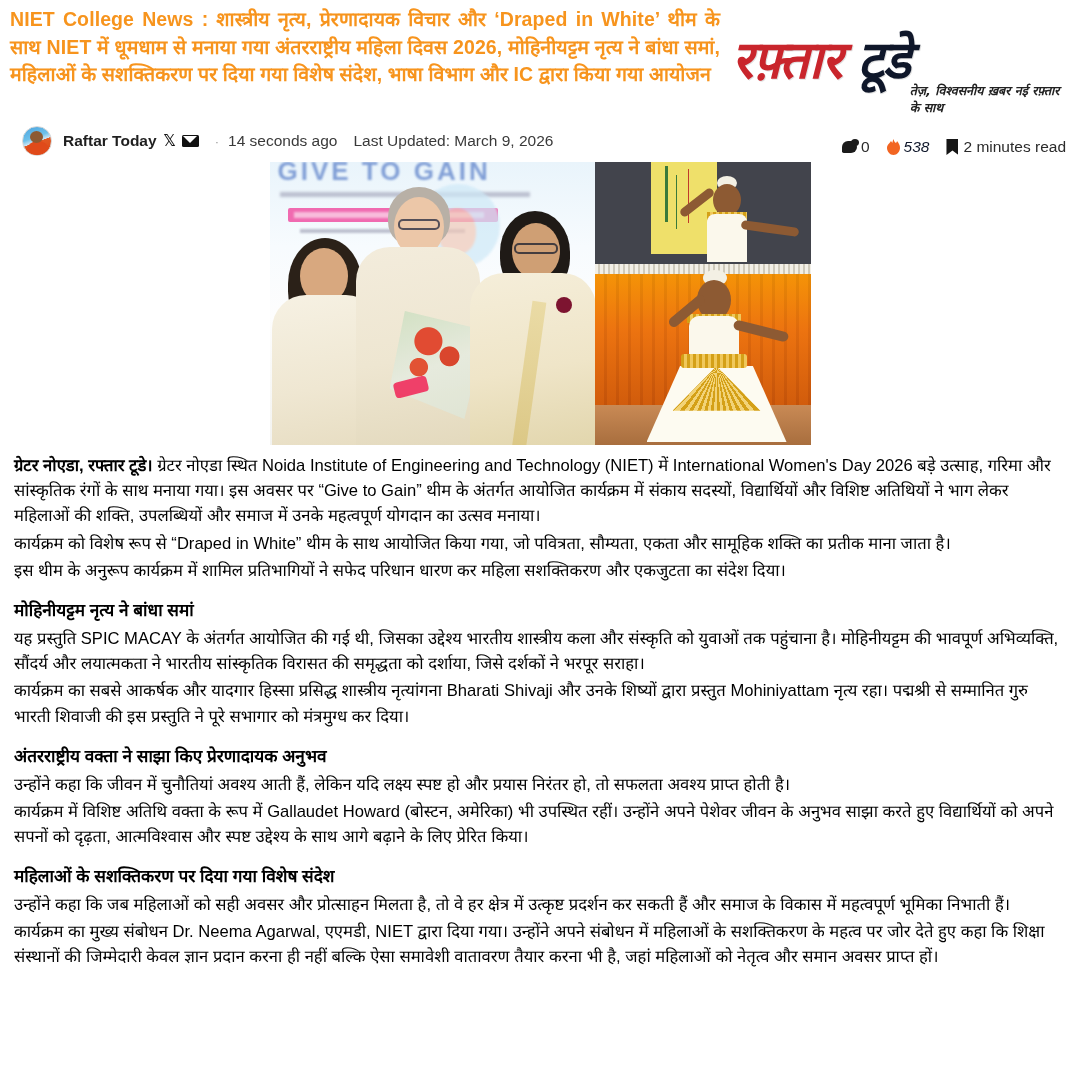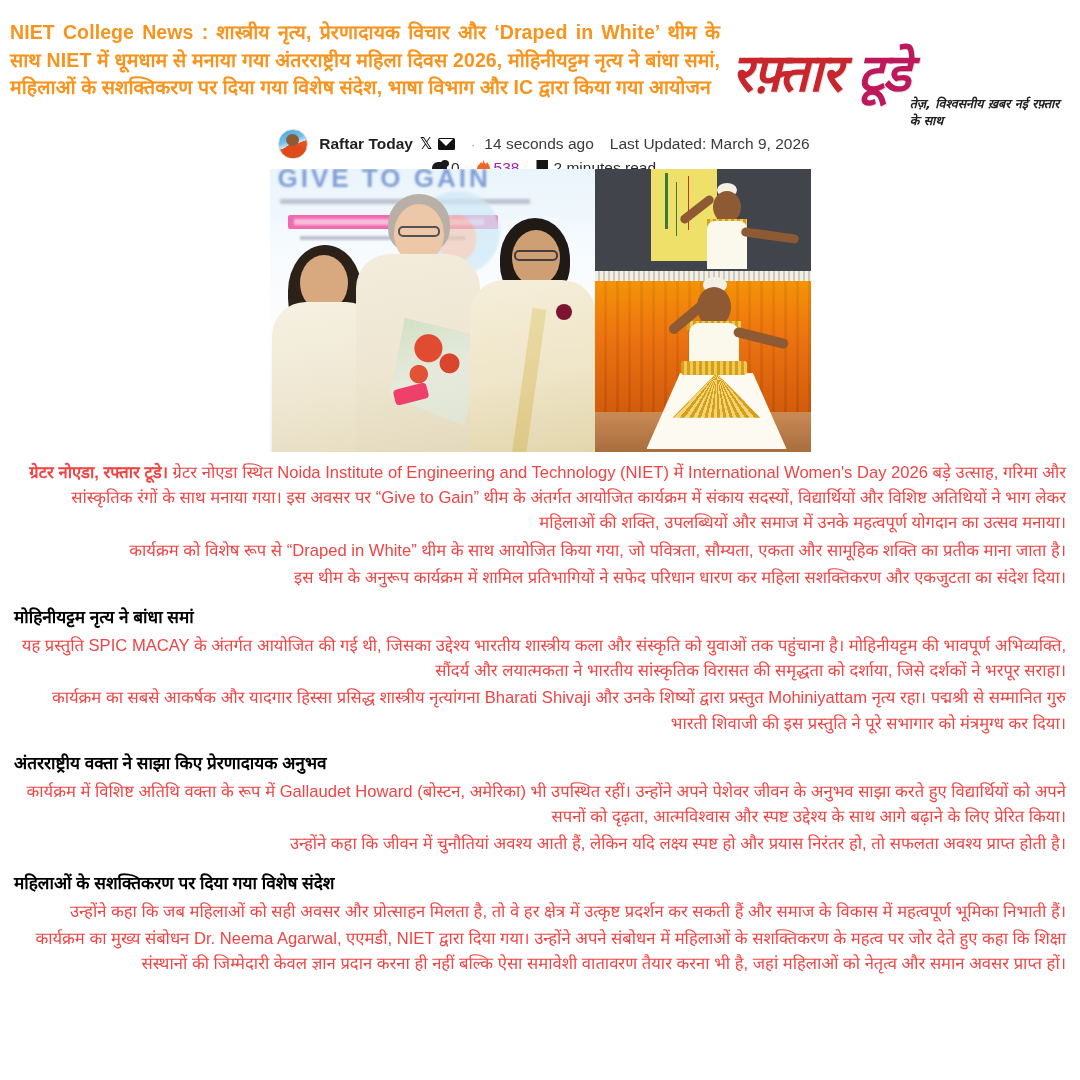--- a/index.html
+++ b/index.html
@@ -6,21 +6,21 @@
   html, body {
     margin: 0; padding: 0;
     background: #ffffff;
   }
   body {
     width: 1080px; height: 1080px;
     font-family: "Liberation Sans", "DejaVu Sans", sans-serif;
     color: #1a1a1a;
     overflow: hidden;
   }
-  .page { width: 1080px; height: 1080px; position: relative; padding: 13px 8px; }
+  .page { width: 1080px; height: 1080px; position: relative; padding: 0 8px; }
 
   
   .header-row {
     display: flex; align-items: flex-start; justify-content: space-between;
     padding-top: 4px;
   }
   .headline {
     width: 712px;
     font-size: 19.5px;
     font-weight: bold;
@@ -46,45 +46,45 @@
     font-family: "DejaVu Sans", sans-serif;
     font-size: 52px; font-weight: bold;
     color: #c9252c;
     font-style: italic;
     letter-spacing: -1px;
     text-shadow: 1px 1px 0 rgba(0,0,0,.12);
   }
   .logo-word-blue {
     font-family: "DejaVu Sans", sans-serif;
     font-size: 52px; font-weight: bold;
-    color: #be185d;
+    color: #0f172a;
     font-style: italic;
     letter-spacing: -1px;
     text-shadow: 1px 1px 0 rgba(0,0,0,.12);
   }
   .logo-tagline {
     margin-top: 4px;
     align-self: flex-end;
     font-size: 12.5px;
     font-weight: bold;
     font-style: italic;
     color: #222;
     font-family: "DejaVu Sans", sans-serif;
     padding-right: 4px;
   }
 
   
   .meta-bar {
-    display: flex; align-items: center;
+    display: flex; align-items: flex-end;
     justify-content: space-between;
+    margin-top: 6px;
     padding: 0 6px 0 14px;
     height: 34px;
     font-size: 15.5px;
     color: #333;
-    flex-direction: column;
   }
   .meta-left { display: flex; align-items: center; gap: 0; }
   .avatar {
     width: 30px; height: 30px; border-radius: 50%;
     overflow: hidden; flex: 0 0 auto;
     margin-right: 11px;
     background: linear-gradient(160deg,#4aa3df 0%,#6ec1ea 38%,#cfe7f5 52%,#e25822 53%,#d94a16 100%);
     position: relative;
     border: 1px solid #d8d8d8;
   }
@@ -129,21 +129,21 @@
     border-radius: 7px 7px 7px 2px; position: relative; display: inline-block;
   }
   .comment-icon::after {
     content: ""; position: absolute; right: -2px; top: -2px;
     width: 8px; height: 7px; background: #1b1b1b; border-radius: 50%;
   }
   .flame-icon {
     width: 13px; height: 16px; display: inline-block; position: relative;
   }
   .flame-icon svg { display: block; }
-  .views-count { color: #a21caf; font-weight: normal; }
+  .views-count { color: #0f172a; font-weight: normal; font-style: italic; }
   .bookmark-icon {
     width: 12px; height: 16px; background: #161616; display: inline-block;
     clip-path: polygon(0 0, 100% 0, 100% 100%, 50% 72%, 0 100%);
     margin-right: 1px;
   }
 
   
   .figure-wrap { display: flex; justify-content: center; margin-top: 6px; }
   .figure {
     width: 541px; height: 283px;
@@ -295,23 +295,23 @@
     clip-path: polygon(50% 0, 100% 86%, 0 86%);
   }
   .dancer-bottom .d-arm.a1 { left: 36px; top: 36px; width: 44px; height: 10px; transform: rotate(-40deg); }
   .dancer-bottom .d-arm.a2 { left: 104px; top: 56px; width: 56px; height: 10px; transform: rotate(14deg); }
 
   
   .article { margin-top: 8px; padding: 0 6px 0 6px; }
   .para {
     font-size: 16.6px;
     line-height: 1.52;
-    color: #ef4444;
+    color: #000000;
     margin: 0 0 2px 0;
-    text-align: right;
+    text-align: left;
     font-family: "Liberation Sans", "DejaVu Sans", sans-serif;
   }
   .para .lead { font-weight: bold; }
   .block-gap { height: 13px; }
   .subhead {
     font-size: 17.2px;
     font-weight: bold;
     color: #000000;
     margin: 0 0 2px 0;
     line-height: 1.5;
@@ -439,22 +439,22 @@
     <p class="para">कार्यक्रम को विशेष रूप से “Draped in White” थीम के साथ आयोजित किया गया, जो पवित्रता, सौम्यता, एकता और सामूहिक शक्ति का प्रतीक माना जाता है।</p>
     <p class="para">इस थीम के अनुरूप कार्यक्रम में शामिल प्रतिभागियों ने सफेद परिधान धारण कर महिला सशक्तिकरण और एकजुटता का संदेश दिया।</p>
 
     <div class="block-gap"></div>
     <h2 class="subhead">मोहिनीयट्टम नृत्य ने बांधा समां</h2>
     <p class="para">यह प्रस्तुति SPIC MACAY के अंतर्गत आयोजित की गई थी, जिसका उद्देश्य भारतीय शास्त्रीय कला और संस्कृति को युवाओं तक पहुंचाना है। मोहिनीयट्टम की भावपूर्ण अभिव्यक्ति, सौंदर्य और लयात्मकता ने भारतीय सांस्कृतिक विरासत की समृद्धता को दर्शाया, जिसे दर्शकों ने भरपूर सराहा।</p>
     <p class="para">कार्यक्रम का सबसे आकर्षक और यादगार हिस्सा प्रसिद्ध शास्त्रीय नृत्यांगना Bharati Shivaji और उनके शिष्यों द्वारा प्रस्तुत Mohiniyattam नृत्य रहा। पद्मश्री से सम्मानित गुरु भारती शिवाजी की इस प्रस्तुति ने पूरे सभागार को मंत्रमुग्ध कर दिया।</p>
 
     <div class="block-gap"></div>
     <h2 class="subhead">अंतरराष्ट्रीय वक्ता ने साझा किए प्रेरणादायक अनुभव</h2>
+    <p class="para">उन्होंने कहा कि जीवन में चुनौतियां अवश्य आती हैं, लेकिन यदि लक्ष्य स्पष्ट हो और प्रयास निरंतर हो, तो सफलता अवश्य प्राप्त होती है।</p>
     <p class="para">कार्यक्रम में विशिष्ट अतिथि वक्ता के रूप में Gallaudet Howard (बोस्टन, अमेरिका) भी उपस्थित रहीं। उन्होंने अपने पेशेवर जीवन के अनुभव साझा करते हुए विद्यार्थियों को अपने सपनों को दृढ़ता, आत्मविश्वास और स्पष्ट उद्देश्य के साथ आगे बढ़ाने के लिए प्रेरित किया।</p>
-    <p class="para">उन्होंने कहा कि जीवन में चुनौतियां अवश्य आती हैं, लेकिन यदि लक्ष्य स्पष्ट हो और प्रयास निरंतर हो, तो सफलता अवश्य प्राप्त होती है।</p>
 
     <div class="block-gap"></div>
     <h2 class="subhead">महिलाओं के सशक्तिकरण पर दिया गया विशेष संदेश</h2>
     <p class="para">उन्होंने कहा कि जब महिलाओं को सही अवसर और प्रोत्साहन मिलता है, तो वे हर क्षेत्र में उत्कृष्ट प्रदर्शन कर सकती हैं और समाज के विकास में महत्वपूर्ण भूमिका निभाती हैं।</p>
     <p class="para">कार्यक्रम का मुख्य संबोधन Dr. Neema Agarwal, एएमडी, NIET द्वारा दिया गया। उन्होंने अपने संबोधन में महिलाओं के सशक्तिकरण के महत्व पर जोर देते हुए कहा कि शिक्षा संस्थानों की जिम्मेदारी केवल ज्ञान प्रदान करना ही नहीं बल्कि ऐसा समावेशी वातावरण तैयार करना भी है, जहां महिलाओं को नेतृत्व और समान अवसर प्राप्त हों।</p>
 
   </div>
 
 </div>
 

